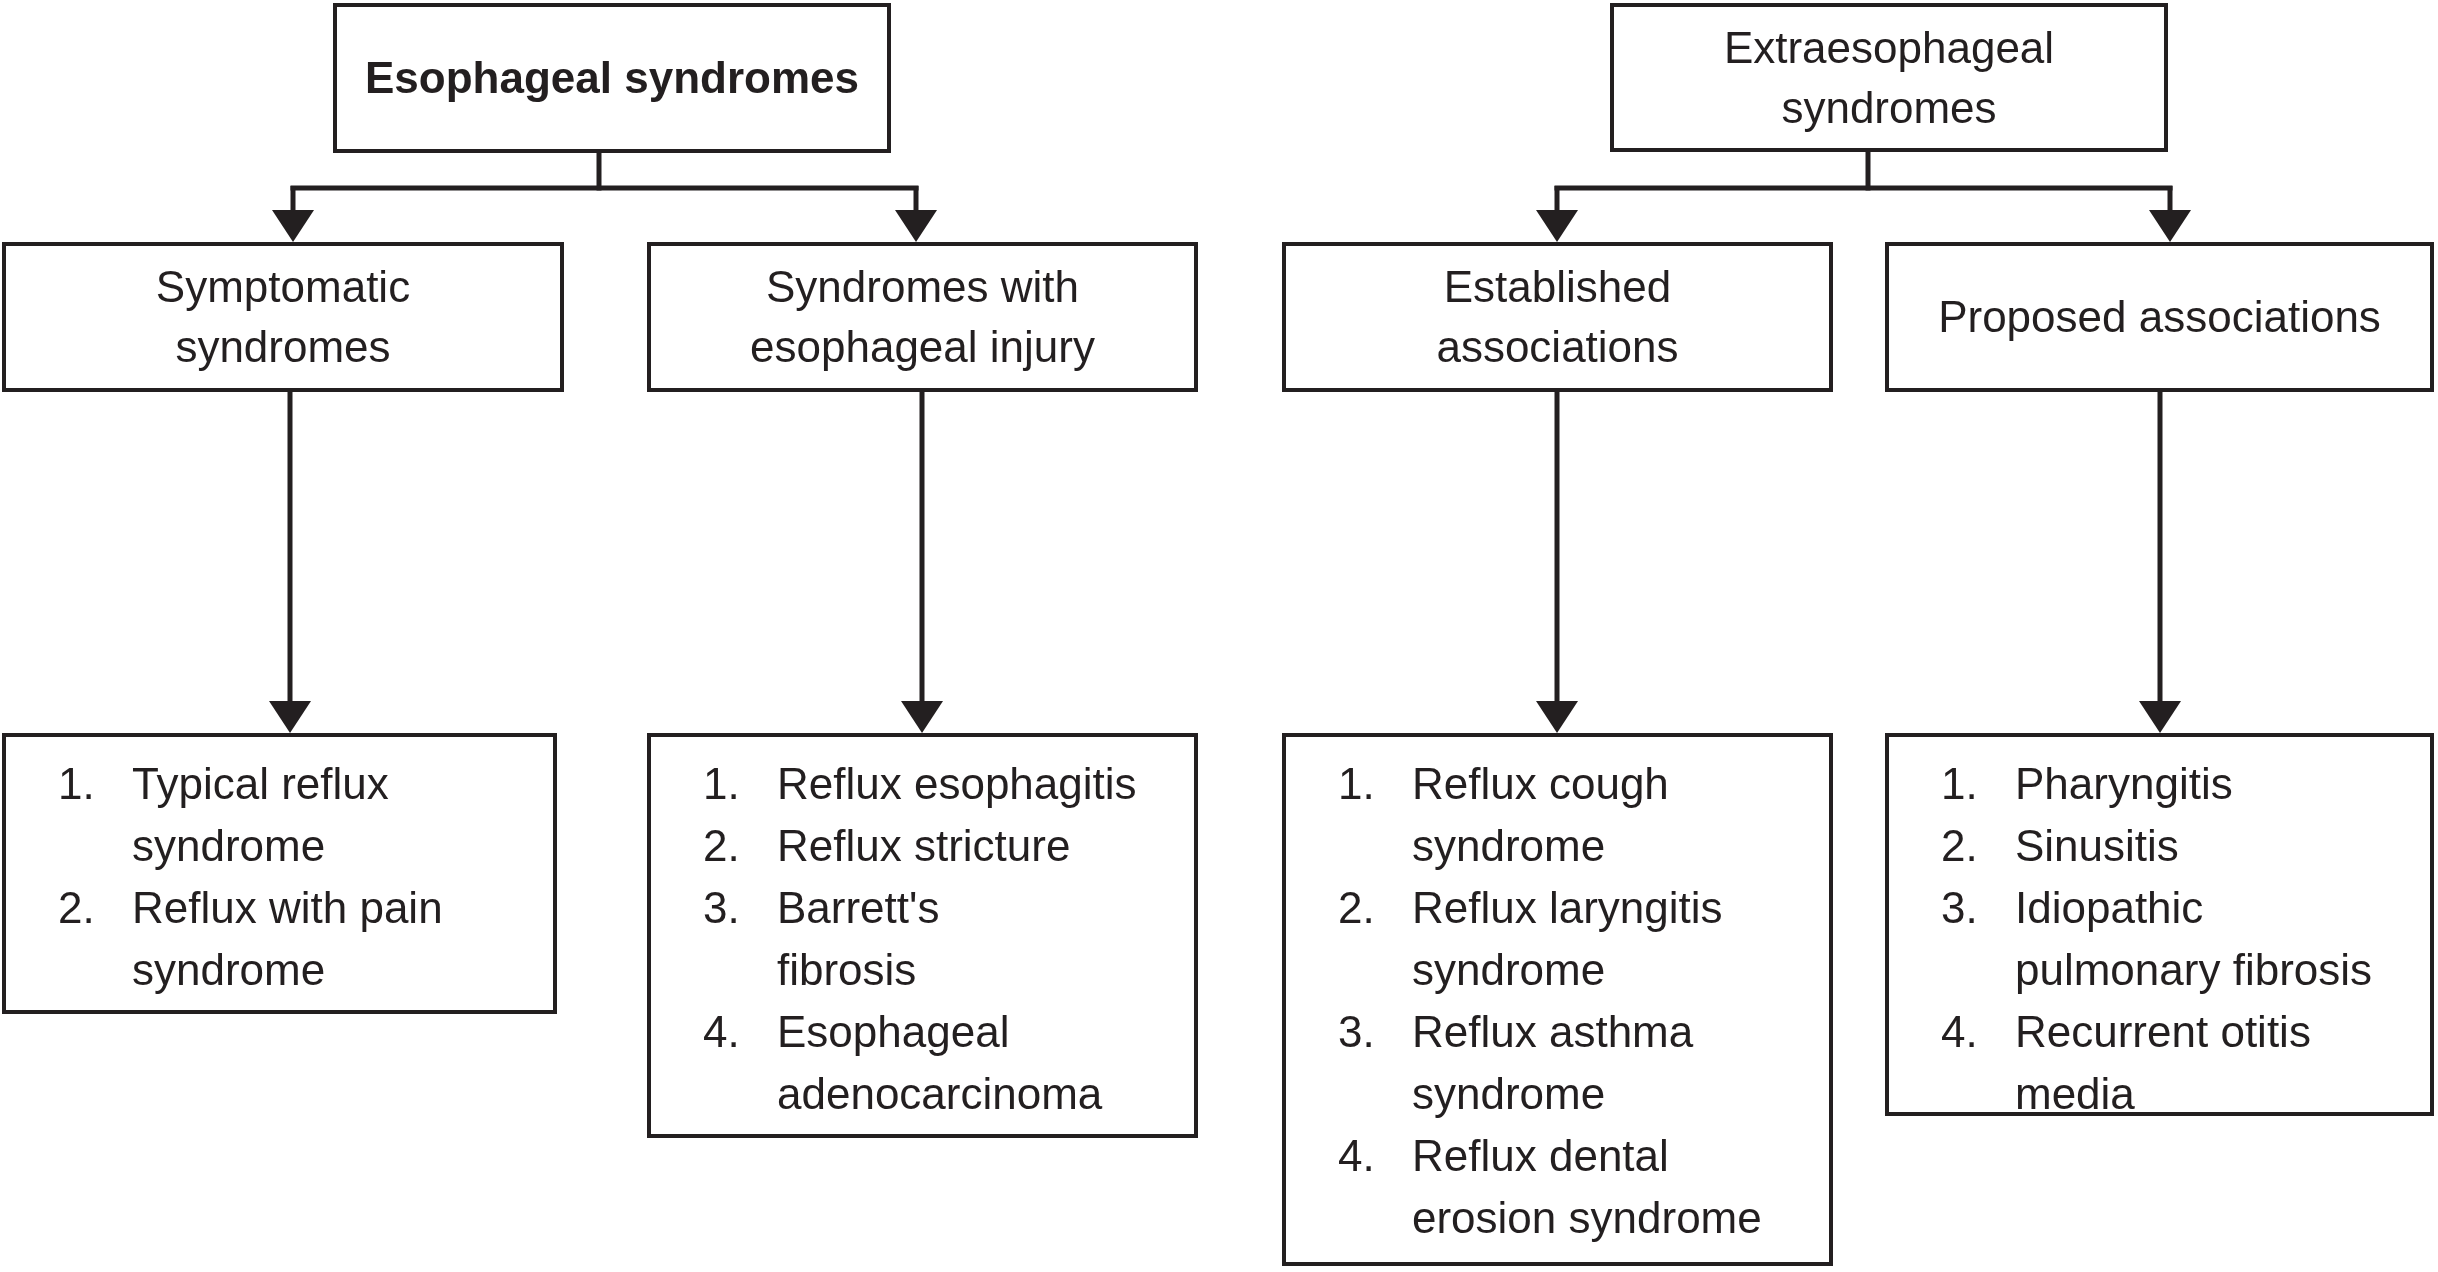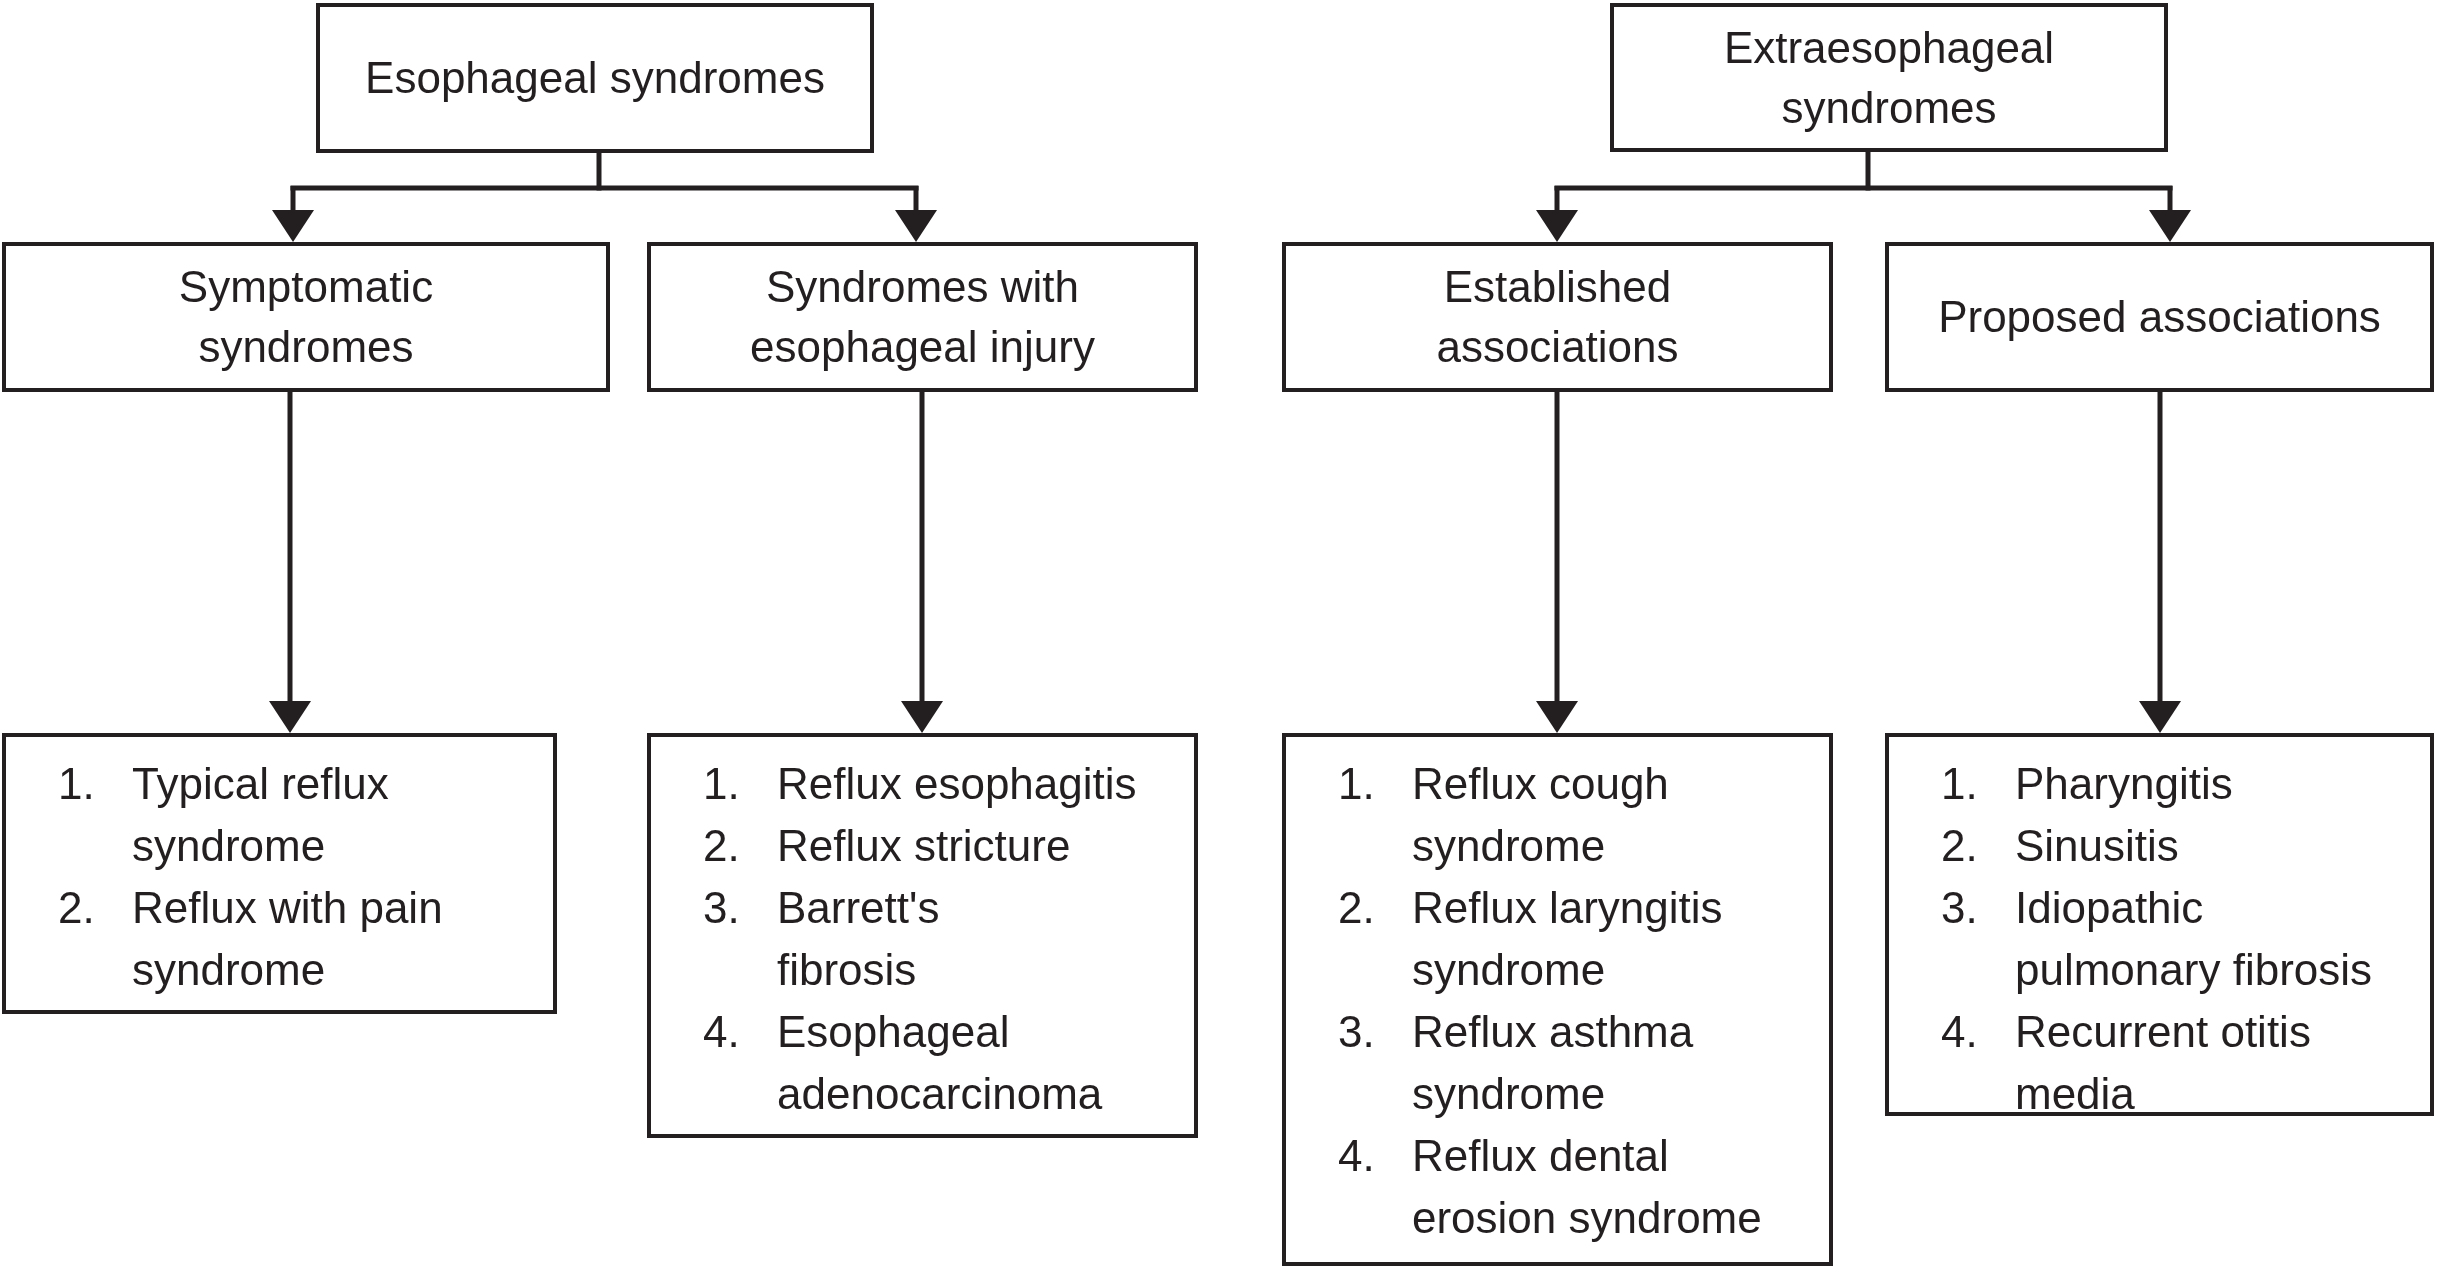--- a/index.html
+++ b/index.html
@@ -44,23 +44,23 @@
     font-size: 44px;
     line-height: 62px;
   }
   .item-text {
     font-size: 44px;
     line-height: 62px;
     white-space: pre;
   }
 
   
-  #box-root-left      { left: 316px;  top: 3px;   width: 558px; height: 150px; }
+  #box-root-left      { left: 333px;  top: 3px;   width: 558px; height: 150px; font-weight: bold; }
   #box-root-right     { left: 1610px; top: 3px;   width: 558px; height: 149px; }
-  #box-symptomatic    { left: 2px;    top: 242px; width: 608px; height: 150px; justify-content: center; }
+  #box-symptomatic    { left: 2px;    top: 242px; width: 562px; height: 150px; justify-content: center; }
   #box-injury         { left: 647px;  top: 242px; width: 551px; height: 150px; }
   #box-established    { left: 1282px; top: 242px; width: 551px; height: 150px; }
   #box-proposed       { left: 1885px; top: 242px; width: 549px; height: 150px; }
   #list-symptomatic   { left: 2px;    top: 733px; width: 555px; height: 281px; }
   #list-injury        { left: 647px;  top: 733px; width: 551px; height: 405px; }
   #list-established   { left: 1282px; top: 733px; width: 551px; height: 533px; }
   #list-proposed      { left: 1885px; top: 733px; width: 549px; height: 383px; }
 </style>
 </head>
 <body>

